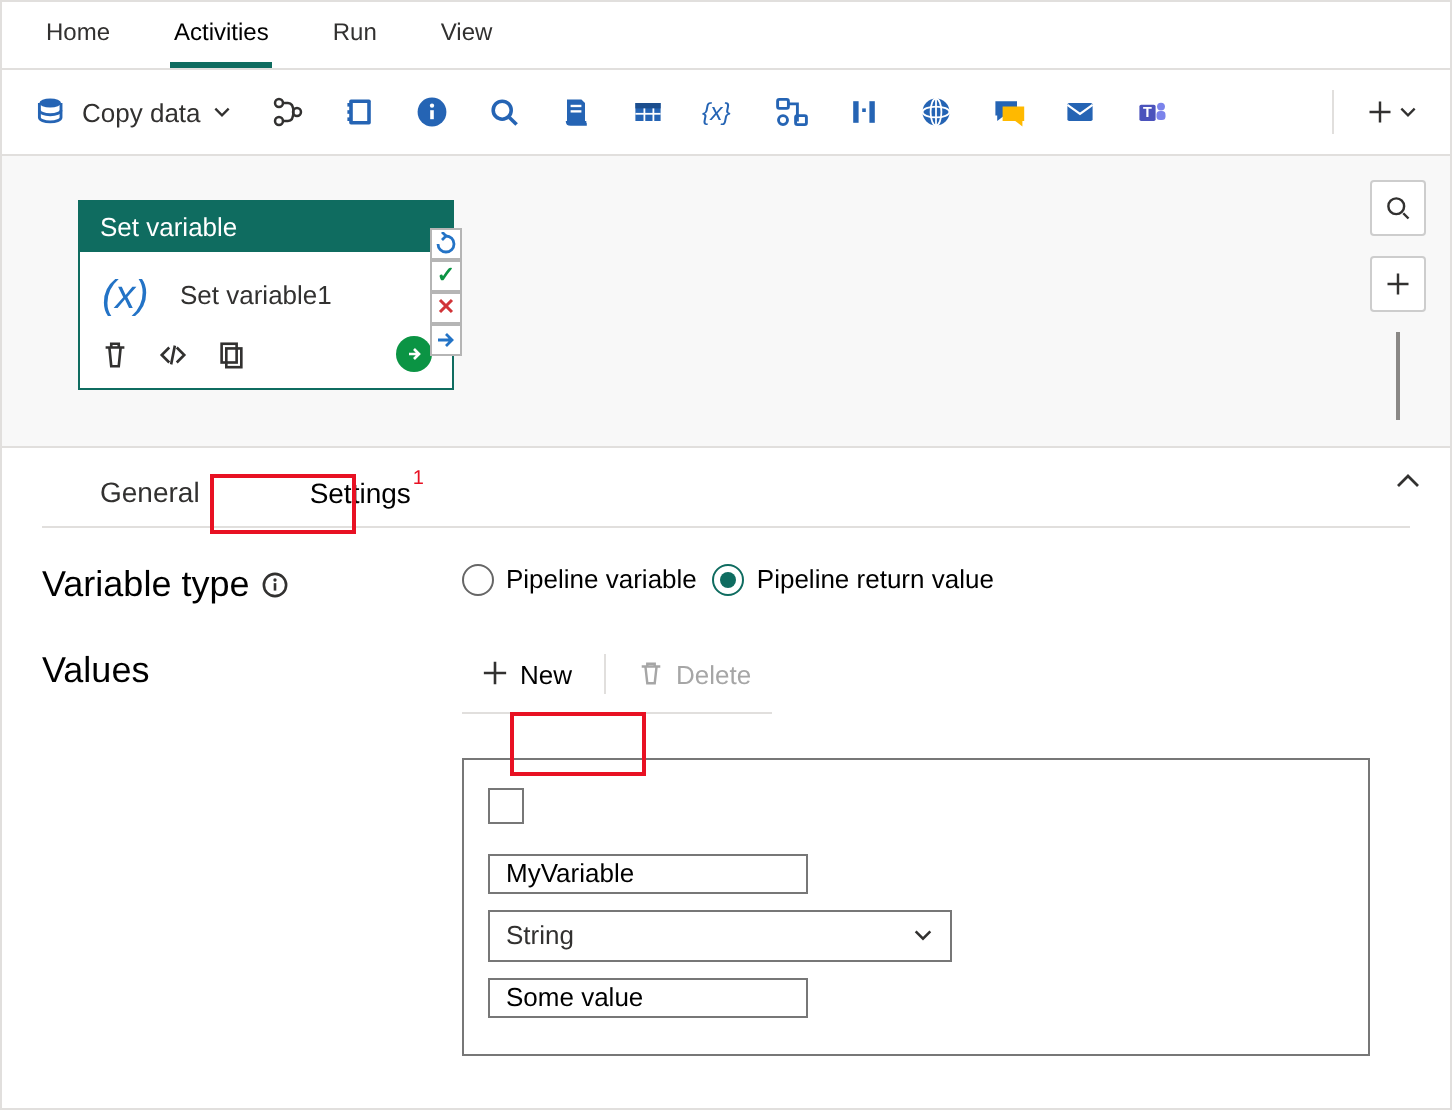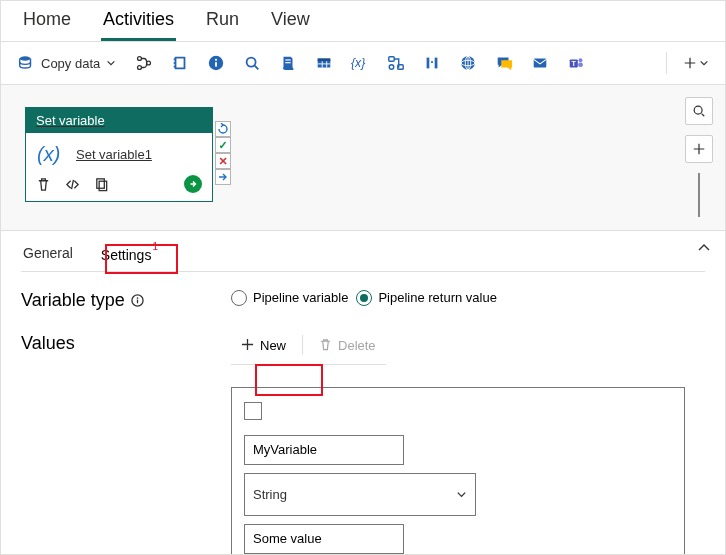--- a/index.html
+++ b/index.html
@@ -14,57 +14,57 @@
     --red:#d13438;
     --green:#0b9444;
     --highlight-red:#e81123;
     --icon-ink:#2b579a;
   }
   *{box-sizing:border-box;font-family:"Segoe UI", Arial, sans-serif;}
   body{margin:0;width:726px;height:555px;color:var(--text);font-size:13px;position:relative;background:#fff;border:1px solid var(--border);}
 
   
   .top-tabs{display:flex;gap:28px;padding:8px 20px 0 20px;border-bottom:1px solid var(--border);}
-  .top-tab{padding:0 2px 8px 2px;cursor:pointer;color:var(--text);font-size:18px;}
+  .top-tab{padding:0 2px 8px 2px;cursor:pointer;color:var(--text);font-size:12px;}
   .top-tab.active{font-weight:400;border-bottom:3px solid var(--brand-teal);color:#000;}
 
   
   .toolbar{display:flex;align-items:center;gap:4px;padding:6px 10px;border-bottom:1px solid var(--border);background:#fff;}
   .tool-btn{display:flex;align-items:center;justify-content:center;width:32px;height:30px;border-radius:2px;cursor:pointer;}
   .tool-btn svg{width:18px;height:18px;}
   .copy-data{display:flex;align-items:center;gap:6px;padding:2px 8px 2px 6px;height:30px;cursor:pointer;border-radius:2px;}
   .copy-data .chev{width:10px;height:10px;}
   .toolbar-sep{width:1px;height:22px;background:var(--border);margin:0 6px;}
   .plus-dd{display:flex;align-items:center;gap:2px;padding:0 6px;height:30px;cursor:pointer;}
 
   
   .canvas{position:relative;height:146px;background:var(--canvas-bg);border-bottom:1px solid var(--border);}
   .canvas-tools{position:absolute;right:12px;top:12px;display:flex;flex-direction:column;gap:10px;align-items:center;}
   .canvas-tool{width:28px;height:28px;border:1px solid var(--border-strong);border-radius:2px;background:#fff;display:flex;align-items:center;justify-content:center;cursor:pointer;}
   .canvas-line{width:2px;height:44px;background:#8a8886;}
 
-  .activity-card{position:absolute;left:24px;top:22px;width:188px;background:#fff;border:1px solid var(--brand-teal);font-size:13px;text-decoration:underline;}
+  .activity-card{position:absolute;left:38px;top:22px;width:188px;background:#fff;border:1px solid var(--brand-teal);font-size:13px;}
   .activity-head{background:var(--brand-teal);color:#fff;padding:5px 10px;font-size:13px;}
   .activity-body{display:flex;align-items:center;gap:10px;padding:10px 10px 6px 10px;}
   .activity-actions{display:flex;align-items:center;justify-content:space-between;padding:4px 10px 8px 10px;}
   .activity-actions .left{display:flex;gap:14px;}
   .activity-actions .ic{cursor:pointer;display:inline-flex;}
   .run-arrow{width:18px;height:18px;border-radius:50%;background:var(--green);display:inline-flex;align-items:center;justify-content:center;cursor:pointer;}
   .side-handles{position:absolute;left:214px;top:36px;display:flex;flex-direction:column;gap:0;}
   .handle{width:16px;height:16px;border:1px solid #b5b5b5;background:#fff;display:flex;align-items:center;justify-content:center;font-size:11px;line-height:1;}
   .handle.green{color:var(--green);font-weight:bold;}
   .handle.red{color:var(--red);font-weight:bold;}
   .handle.blue{color:var(--blue);}
   .handle svg{width:12px;height:12px;}
 
   
   .details{position:relative;padding:10px 20px 10px 20px;}
   .collapse-btn{position:absolute;right:14px;top:10px;cursor:pointer;}
   .detail-tabs{display:flex;gap:24px;border-bottom:1px solid var(--border);}
-  .detail-tab{padding:4px 2px 8px 2px;cursor:pointer;color:var(--text);position:relative;font-size:14px;}
+  .detail-tab{padding:4px 2px 8px 2px;cursor:pointer;color:var(--text);position:relative;font-size:14px;margin-left:27px;}
   .detail-tab.active{font-weight:400;color:#000;}
   .detail-tab sup{color:var(--highlight-red);font-size:10px;position:relative;top:-4px;left:1px;}
   .hl-red{position:absolute;border:2px solid var(--highlight-red);pointer-events:none;}
   .hl-settings{left:84px;top:3px;width:73px;height:30px;}
 
   .form{padding-top:18px;display:grid;grid-template-columns:210px 1fr;row-gap:22px;align-items:start;}
   .lbl{display:flex;align-items:center;gap:6px;color:#000;font-size:18px;}
 
   .radio-row{display:flex;align-items:center;gap:8px;}
   .radio{display:inline-flex;align-items:center;gap:6px;cursor:pointer;color:#000;}
@@ -73,22 +73,22 @@
   .radio.checked .rdot::after{content:"";width:8px;height:8px;border-radius:50%;background:var(--brand-teal);}
 
   .values-bar{display:inline-flex;align-items:center;border-bottom:1px solid var(--border);padding-bottom:6px;}
   .values-btn{display:inline-flex;align-items:flex-start;gap:6px;padding:5px 10px;cursor:pointer;color:#000;}
   .values-btn.disabled{color:#a6a6a6;cursor:default;}
   .values-sep{width:1px;height:20px;background:var(--border);margin:0 6px;}
   .hl-new{left:234px;top:92px;width:68px;height:32px;}
 
   .value-card{margin-top:22px;border:1px solid #777;padding:14px 12px 18px 12px;width:454px;}
   .chk{width:18px;height:18px;border:1px solid #777;background:#fff;display:inline-block;margin-bottom:12px;cursor:pointer;}
-  .inp{width:160px;height:30px;border:1px solid #777;padding:3px 8px;font-size:13px;color:#000;display:block;}
-  .sel{width:232px;height:43px;border:1px solid #777;padding:3px 8px;display:flex;align-items:center;justify-content:space-between;margin-top:8px;cursor:pointer;font-size:13px;}
+  .inp{width:160px;height:20px;border:1px solid #777;padding:3px 8px;font-size:13px;color:#000;display:block;}
+  .sel{width:232px;height:26px;border:1px solid #777;padding:3px 8px;display:flex;align-items:center;justify-content:space-between;margin-top:8px;cursor:pointer;font-size:13px;}
   .inp2{margin-top:8px;}
 
   
   .ink{stroke:#323130;stroke-width:1.4;fill:none;}
 </style>
 </head>
 <body>
 
 <div class="top-tabs">
   <div class="top-tab">Home</div>

